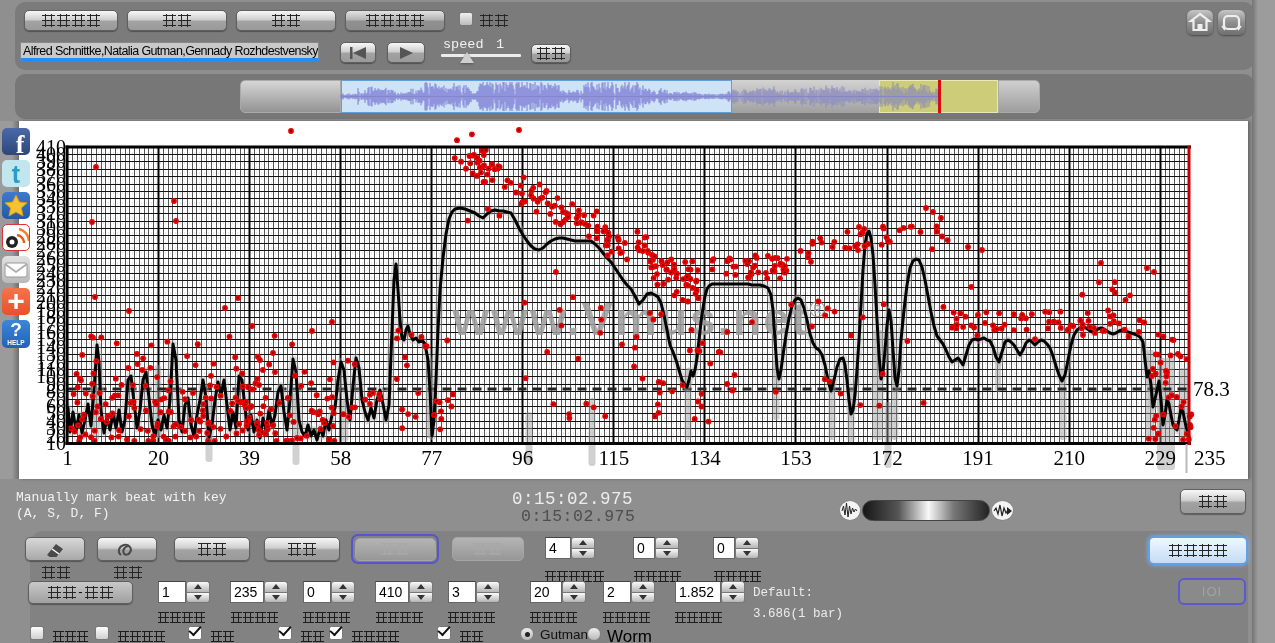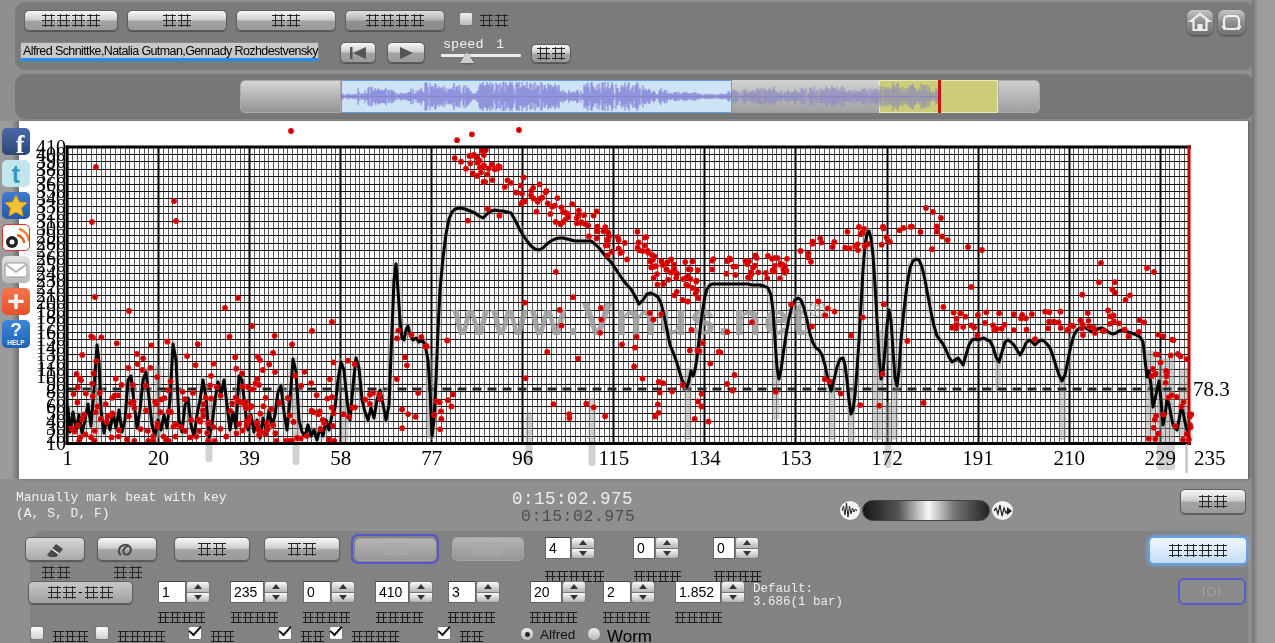--- a/index.html
+++ b/index.html
@@ -1744,35 +1744,35 @@
 <div class="inp" style="left:675px;top:581px;width:46px;height:22px">1.852</div>
 <div class="step" style="left:721px;top:581px;height:22px">
     <div>
       <span class="tup"></span>
     </div>
     <div>
       <span class="tdn"></span>
     </div>
   </div>
 <div class="abs" style="left:674px;top:609px"><span class="cns"></span><span class="cns"></span><span class="cns"></span><span class="cns"></span></div>
-<div class="abs mono" style="left:753px;top:583px;font-size:12.5px;color:#ececec;line-height:13px">Default:<br>3.686(1 bar)</div>
+<div class="abs mono" style="left:753px;top:583px;font-size:12.5px;color:#ececec;line-height:21px">Default:<br>3.686(1 bar)</div>
 <div class="abs" style="left:1178px;top:578px;width:68px;height:27px;border:2px solid #5a5ad0;border-radius:6px;background:#8a8a8a;display:flex;align-items:center;justify-content:center;color:#a2a2a2;font-size:13px;letter-spacing:1px">IOI</div>
 
 <div class="cb" style="left:30px;top:626px"></div>
 <div class="abs" style="left:52px;top:628px"><span class="cns"></span><span class="cns"></span><span class="cns"></span></div>
 <div class="cb" style="left:95px;top:626px"></div>
 <div class="abs" style="left:117px;top:628px"><span class="cns"></span><span class="cns"></span><span class="cns"></span><span class="cns"></span></div>
 <div class="cb" style="left:188px;top:626px;background:#fff"></div>
 <div class="chk" style="left:189px;top:626px"></div>
 <div class="abs" style="left:210px;top:628px"><span class="cns"></span><span class="cns"></span></div>
 <div class="cb" style="left:278px;top:626px;background:#fff"></div>
 <div class="chk" style="left:279px;top:626px"></div>
 <div class="abs" style="left:300px;top:628px"><span class="cns"></span><span class="cns"></span></div>
 <div class="cb" style="left:329px;top:626px;background:#fff"></div>
 <div class="chk" style="left:330px;top:626px"></div>
 <div class="abs" style="left:351px;top:628px"><span class="cns"></span><span class="cns"></span><span class="cns"></span><span class="cns"></span></div>
 <div class="cb" style="left:437px;top:626px;background:#fff"></div>
 <div class="chk" style="left:438px;top:626px"></div>
 <div class="abs" style="left:459px;top:628px"><span class="cns"></span><span class="cns"></span></div>
 <div class="rad" style="left:520px;top:627px"></div>
 <div class="abs" style="left:524.5px;top:631.5px;width:5px;height:5px;border-radius:50%;background:#222"></div>
-<div class="abs" style="left:540px;top:627px;font-size:13.5px;color:#111">Alfred</div>
+<div class="abs" style="left:540px;top:627px;font-size:13.5px;color:#111">Gutman</div>
 <div class="rad" style="left:587px;top:627px"></div>
 <div class="abs" style="left:607px;top:627px;font-size:17px;color:#000000">Worm</div>
 </body></html>

